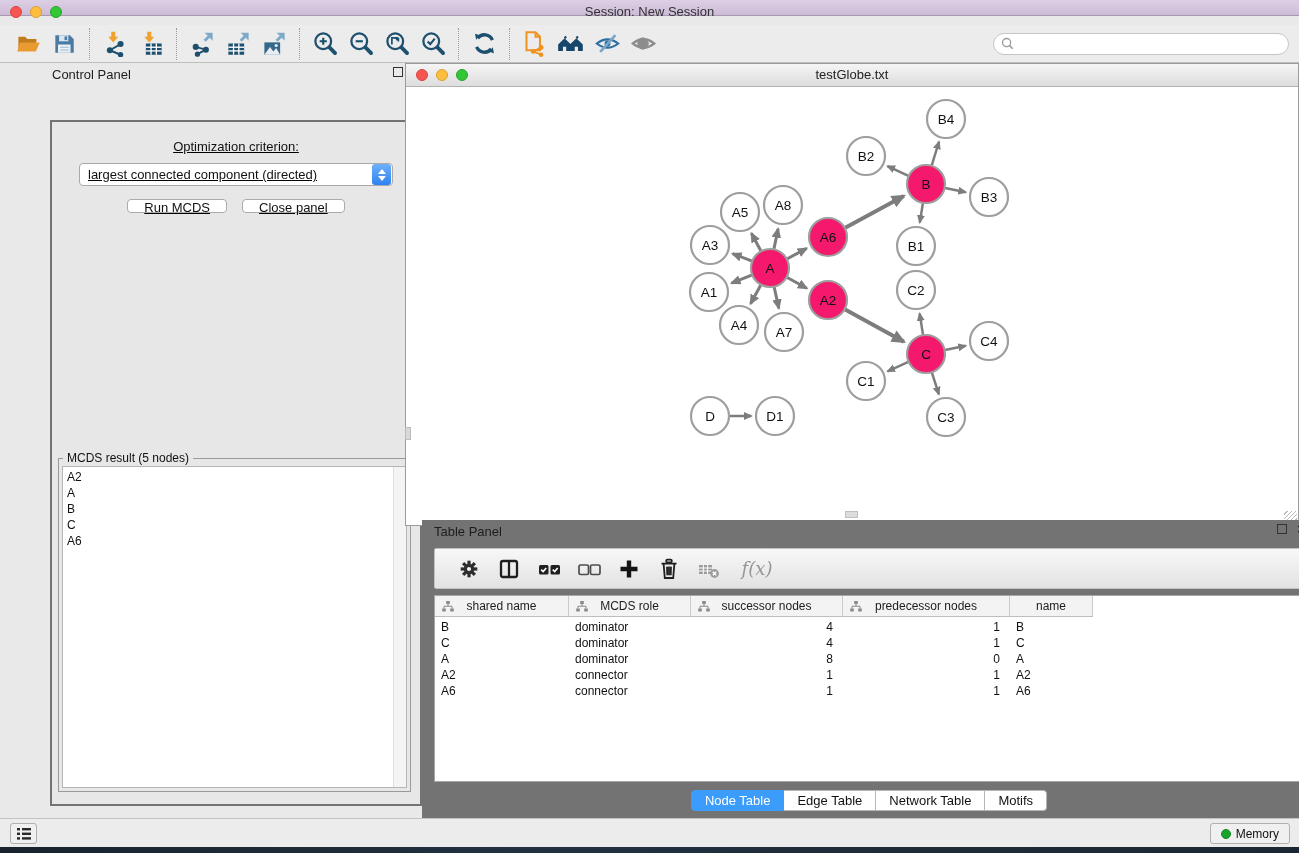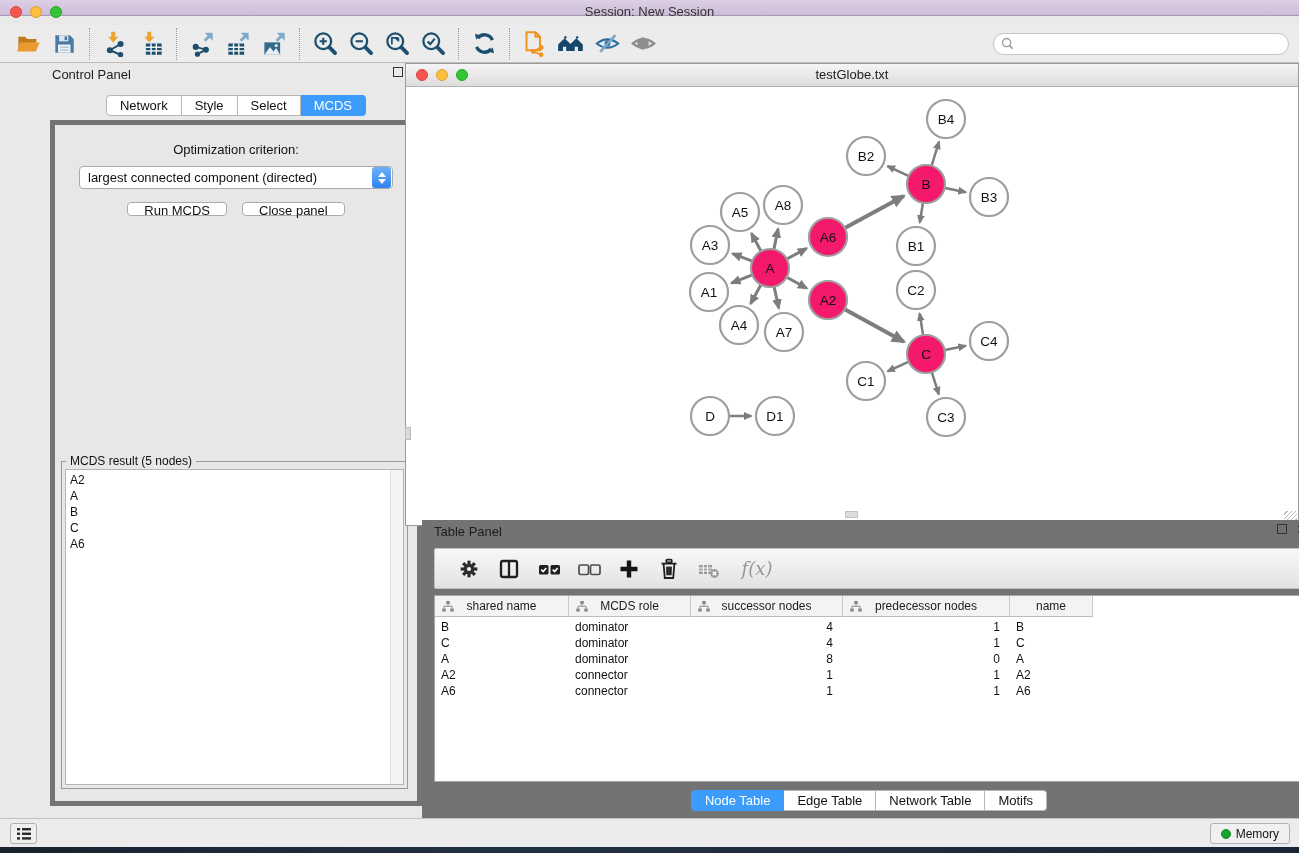--- a/index.html
+++ b/index.html
@@ -34,21 +34,21 @@
   .close-ic { font-size:15px; font-weight:bold; color:#111; line-height:10px; cursor:pointer; }
 
   .seg-tabs { display:flex; justify-content:center; margin-top:8px; }
   .tab { height:21px; line-height:20px; padding:0 13px; background:#fff; border:1px solid #b6b6b6;
     border-left:none; font-size:13px; color:#111; cursor:pointer; }
   .tab:first-child { border-left:1px solid #b6b6b6; border-radius:4px 0 0 4px; }
   .tab:last-child { border-radius:0 4px 4px 0; }
   .tab.selected { background:#3b9cfc; border-color:#3b9cfc; color:#fff; }
 
   .cp-body { position:absolute; left:10px; right:10px; top:57px; bottom:12px;
-    border:5px solid #737373; background:#e7e7e7; }
+    border:2px solid #737373; background:#e7e7e7;text-decoration:underline; }
   .crit-label { text-align:center; margin-top:17px; font-size:13px; color:#111; }
   .combo { width:314px; height:23px; margin:9px auto 0 auto; background:#fff; border:1px solid #a9a9a9;
     border-radius:4px; display:flex; align-items:center; position:relative; cursor:pointer; }
   .combo .val { flex:1; font-size:13px; padding-left:8px; color:#111; white-space:nowrap; }
   .stepper { width:19px; height:21px; background:linear-gradient(#6db1fb,#2f82f0); border-radius:3px;
     margin-right:1px; display:flex; flex-direction:column; align-items:center; justify-content:center; gap:2px; }
   .stepper .up { width:0; height:0; border-left:4px solid transparent; border-right:4px solid transparent; border-bottom:5px solid #fff; }
   .stepper .dn { width:0; height:0; border-left:4px solid transparent; border-right:4px solid transparent; border-top:5px solid #fff; }
   .btn-row { display:flex; justify-content:center; gap:15px; margin-top:13px; }
   .mac-btn { height:14px; padding:0 16px; background:#fff; border:1px solid #ababab; border-radius:4px;
@@ -273,26 +273,20 @@
 </div>
 
 <div class="control-panel">
   <div class="panel-header">
     <span>Control Panel</span>
     <span class="panel-icons">
       <span class="float-ic"></span>
       <span class="close-ic">×</span>
     </span>
   </div>
-  <div class="seg-tabs">
-      <div class="tab">Network</div>
-      <div class="tab">Style</div>
-      <div class="tab">Select</div>
-      <div class="tab selected">MCDS</div>
-    </div>
   <div class="cp-body">
     <div class="crit-label">Optimization criterion:</div>
     <div class="combo">
       <span class="val">largest connected component (directed)</span>
       <span class="stepper">
           <span class="up"></span>
           <span class="dn"></span>
         </span>
     </div>
     <div class="btn-row">

